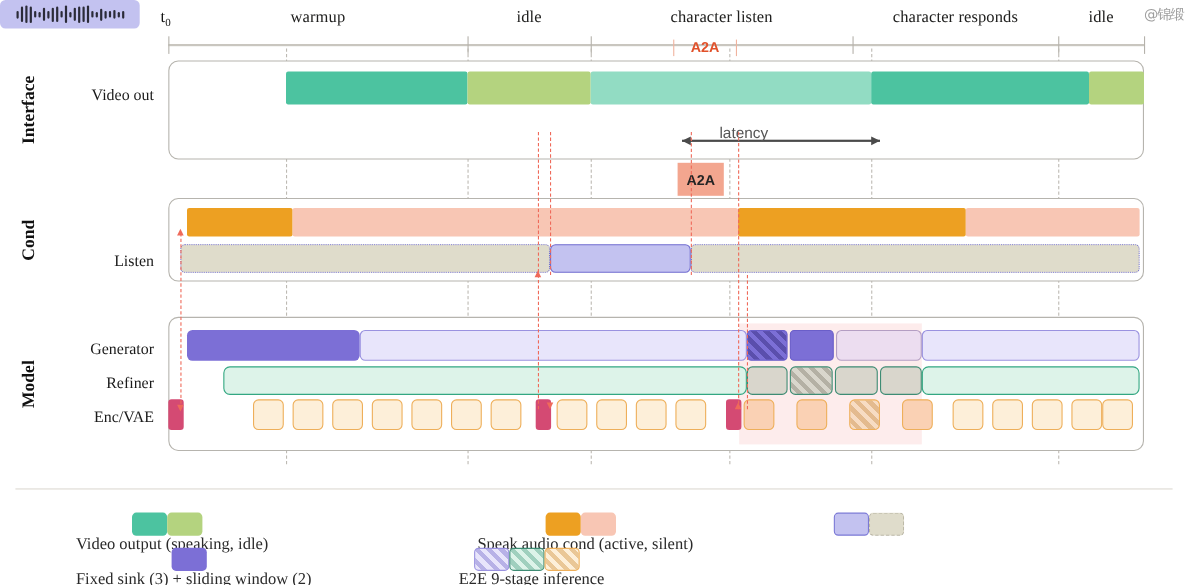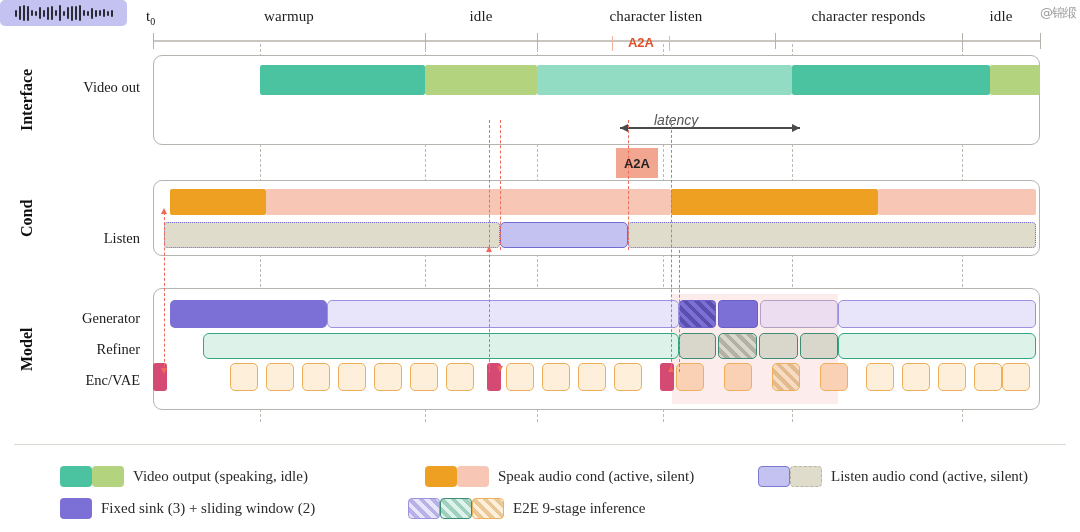--- a/index.html
+++ b/index.html
@@ -154,21 +154,21 @@
     position:absolute; width:0; height:0;
     border-left:3.5px solid transparent; border-right:3.5px solid transparent; z-index:9;
   }
   .rarrow-dn { border-top:6px solid #ef6a5a; }
   .rarrow-up { border-bottom:6px solid #ef6a5a; }
 
   
   .legend-sep {
     position:absolute; left:14px; top:444px; width:1052px; height:1px; background:#ddd9d2;
   }
-  .lg-item { position:absolute; display:flex; align-items:center; }
+  .lg-item { position:absolute; display:flex; align-items:center;flex-direction:column; }
   .lg-sw { width:32px; height:21px; border-radius:4px; }
   .lg-text {
     font-size:15px; color:#2a2a2a; white-space:nowrap; margin-left:9px;
     font-family:"Liberation Serif", serif;
   }
   .sw-hatch-v {
     background:#e8e5fb; border:1.4px solid #9a92e0;
     background-image:repeating-linear-gradient(45deg,
       rgba(255,255,255,0) 0 4px, rgba(110,100,200,.40) 4px 8px);
   }
@@ -272,21 +272,21 @@
         <div class="wv" style="height:6px;"></div>
         <div class="wv" style="height:8px;"></div>
         <div class="wv" style="height:5px;"></div>
         <div class="wv" style="height:7px;"></div>
       </div>
     </div>
   <div id="latency-group">
       <div class="lat-line" style="left:620px; top:127px; width:180px;"></div>
       <div class="lat-arrow-l" style="left:620px; top:123.5px;"></div>
       <div class="lat-arrow-r" style="left:792px; top:123.5px;"></div>
-      <div class="lat-text" style="left:654px; top:112px;font-style:italic;">latency</div>
+      <div class="lat-text" style="left:654px; top:112px;">latency</div>
     </div>
 
   <div class="a2a-badge" style="left:616px; top:148px; width:42px; height:30px;">A2A</div>
 
   <div class="panel" style="top:180px;height:76px;width:887px;"></div>
   <div class="group-label" style="left:18px; top:185px; height:66px;">Cond</div>
   <div class="row-label" style="left:0; top:230px;">Listen</div>
   <div id="speak-row">
       <div class="bar spk-active" style="left:170px; top:189px; width:96px; height:26px;"></div>
       <div class="bar spk-silent" style="left:266px; top:189px; width:405px; height:26px;"></div>
@@ -372,21 +372,20 @@
           <div class="lg-sw " style="background:#eda022;"></div>
           <div class="lg-sw " style="background:#f8c6b4;"></div>
         </div>
         <div class="lg-text">Speak audio cond (active, silent)</div>
       </div>
       <div class="lg-item" style="left:758px; top:466px;">
         <div style="display:flex;">
           <div class="lg-sw sw-listen"></div>
           <div class="lg-sw sw-dotted"></div>
         </div>
-        <div class="lg-text">Listen audio cond (active, silent)</div>
       </div>
       <div class="lg-item" style="left:60px; top:498px;">
         <div style="display:flex;">
           <div class="lg-sw " style="background:#7c6fd6;"></div>
         </div>
         <div class="lg-text">Fixed sink (3) + sliding window (2)</div>
       </div>
       <div class="lg-item" style="left:408px; top:498px;">
         <div style="display:flex;">
           <div class="lg-sw sw-hatch-v"></div>

